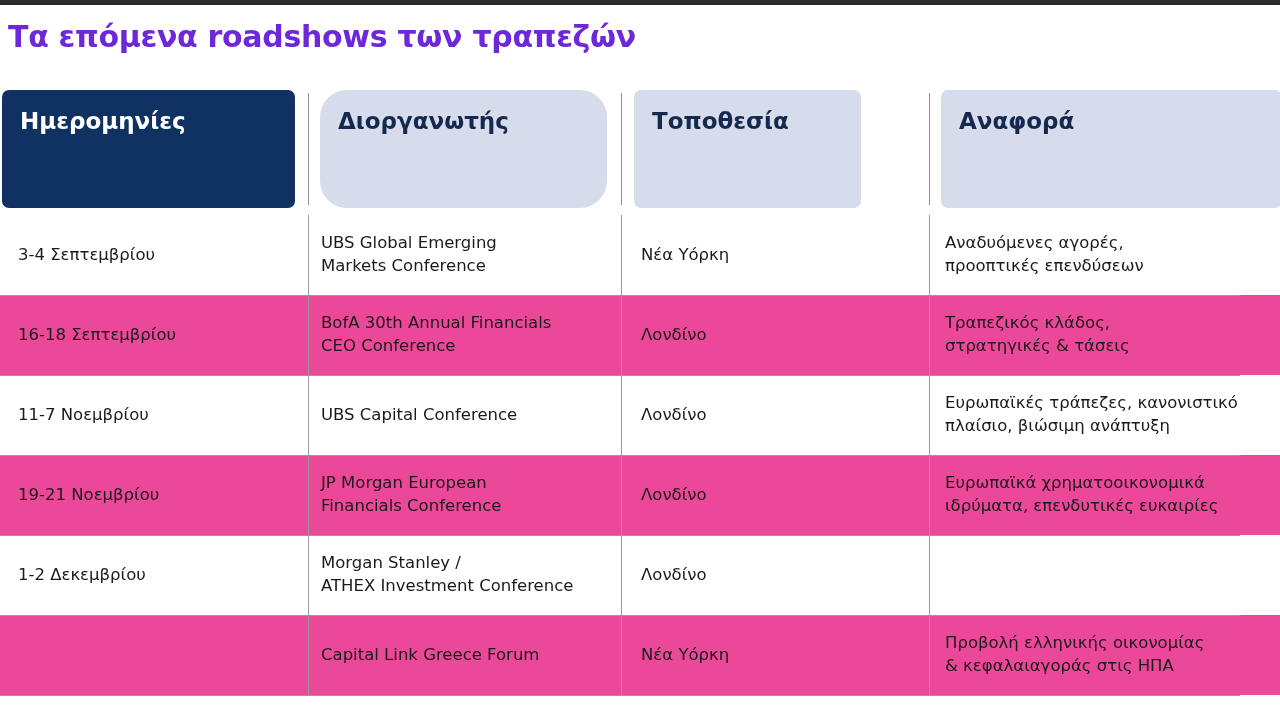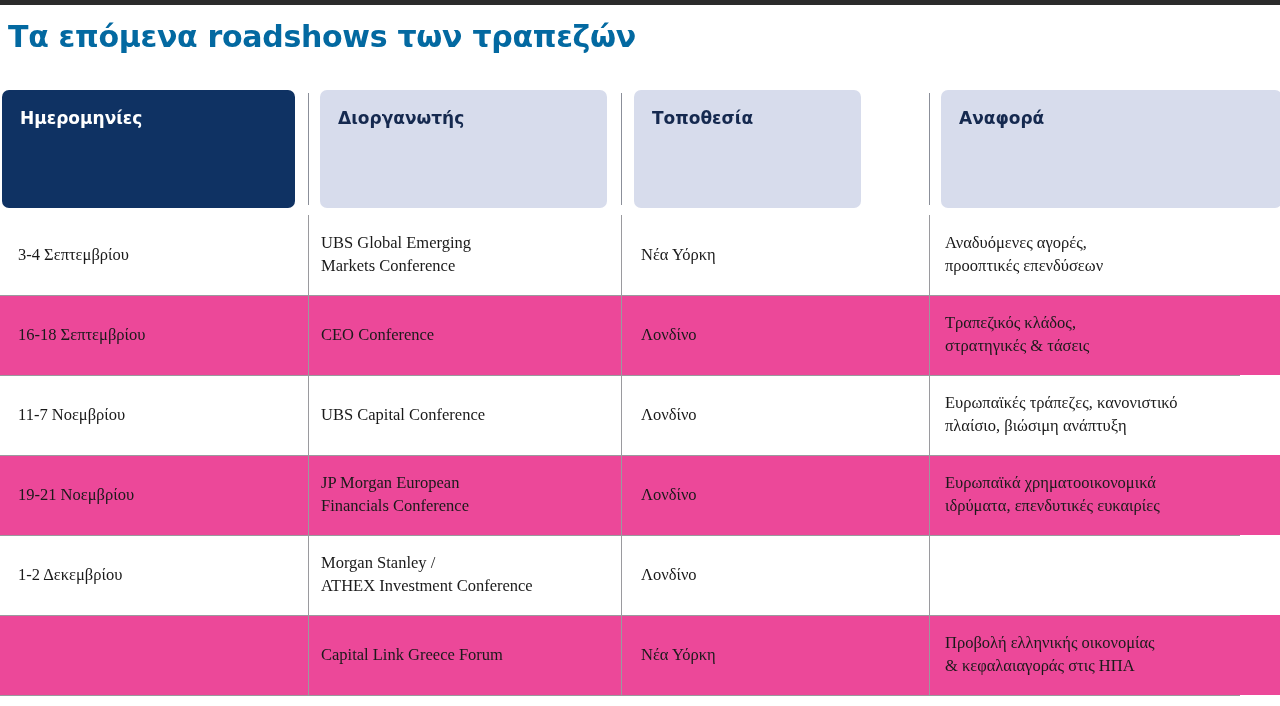--- a/index.html
+++ b/index.html
@@ -33,21 +33,21 @@
     height: 701px;
   }
 
   
   .title {
     position: absolute;
     left: 8px;
     top: 14px;
     font-size: 30px;
     font-weight: bold;
-    color: #0369a1;
+    color: #6d28d9;
     letter-spacing: -0.3px;
     white-space: nowrap;
   }
 
   
   .table {
     position: absolute;
     left: 0;
     top: 80px;
     width: 1280px;
@@ -62,25 +62,25 @@
     width: 1280px;
     height: 130px;
   }
   .th {
     position: absolute;
     top: 5px;
     height: 118px;
     border-radius: 7px;
     box-sizing: border-box;
     padding: 18px 0 0 18px;
-    font-size: 17px;
+    font-size: 23px;
     font-weight: bold;
   }
   .th.dates   { left: 2px;   width: 293px; background: #0f3263; color: #ffffff; }
-  .th.org     { left: 320px; width: 287px; background: #d7dcec; color: #15294f; }
+  .th.org     { left: 320px; width: 287px; background: #d7dcec; color: #15294f; border-radius: 27px; }
   .th.loc     { left: 634px; width: 227px; background: #d7dcec; color: #15294f; }
   .th.note    { left: 941px; width: 341px; background: #d7dcec; color: #15294f; }
 
   
   .hsep {
     position: absolute;
     top: 8px;
     width: 1px;
     height: 112px;
     background: #8b8f99;
@@ -88,21 +88,20 @@
   .hsep.s1 { left: 308px; }
   .hsep.s2 { left: 621px; }
   .hsep.s3 { left: 929px; }
 
   
   .tbody {
     position: absolute;
     left: 0;
     top: 130px;
     width: 1280px;
-    font-family: Liberation Serif, serif;
   }
   .row {
     position: relative;
     width: 1280px;
     height: 80px;
   }
   .row.alt { background: #ec4899; }
 
   
   .row .rule {
@@ -202,20 +201,21 @@
 
       <div class="row alt">
         <div class="rule"></div>
         <div class="vsep v1"></div>
         <div class="vsep v2"></div>
         <div class="vsep v3"></div>
         <div class="cell c-dates">
           <span>16-18 Σεπτεμβρίου</span>
         </div>
         <div class="cell c-org">
+          <span>BofA 30th Annual Financials</span>
           <span class="l2">CEO Conference</span>
         </div>
         <div class="cell c-loc">
           <span>Λονδίνο</span>
         </div>
         <div class="cell c-note">
           <span>Τραπεζικός κλάδος,</span>
           <span class="l2">στρατηγικές &amp; τάσεις</span>
         </div>
       </div>

